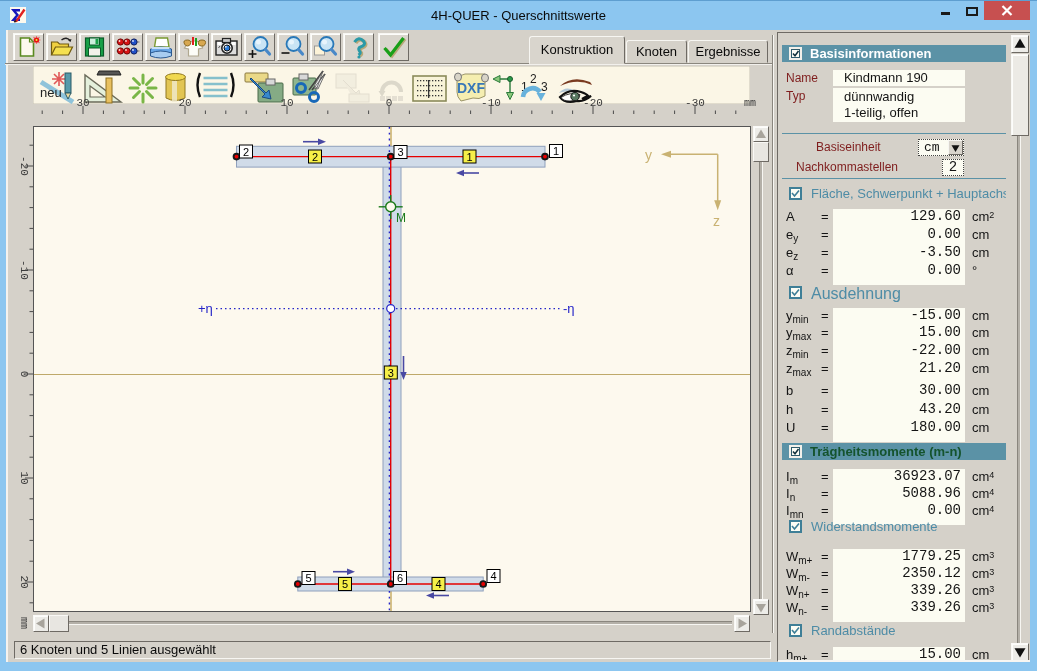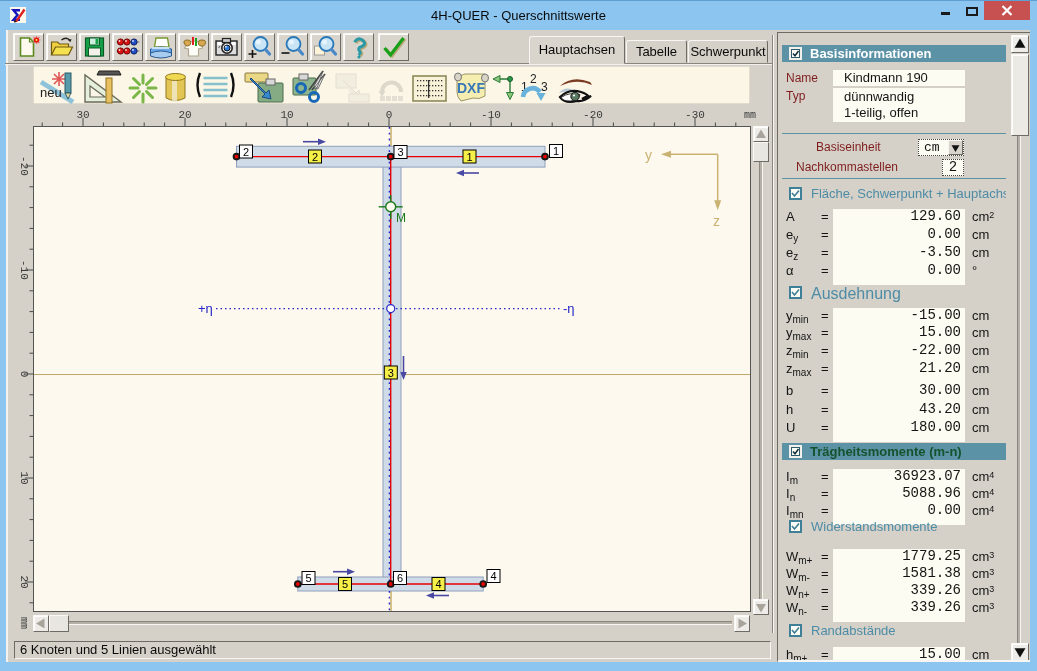--- a/index.html
+++ b/index.html
@@ -150,23 +150,23 @@
     </svg>
   </div>
 <div class="a" style="left:378px;top:33px;width:31px;height:28px;background:#d9d5cd;border:1px solid;border-color:#f7f6f2 #6e6a64 #6e6a64 #f7f6f2;box-shadow:inset 1px 1px 0 #fdfdfb">
     <svg width="27" height="24" viewBox="0 0 26 24" style="position:absolute;left:1px;top:1px">
       <path d="M5.5 14 L11.5 21 L24.5 4" fill="none" stroke="#b8a878" stroke-width="3"></path>
       <path d="M4 13 L10 20 L23 3" fill="none" stroke="#18a018" stroke-width="3.2"></path>
     </svg>
   </div>
 <div class="a" style="left:5px;top:63px;width:767px;height:1px;background:#8a867e"></div>
 <div class="a" style="left:5px;top:64px;width:767px;height:1px;background:#f2f0ec"></div>
-<div class="a" style="left:529px;top:36px;width:96px;height:28px;background:#d9d5cd;border:1px solid;border-color:#f7f6f2 #6e6a64 transparent #f7f6f2;border-radius:3px 3px 0 0;font-size:13px;color:#0a0a0a;text-align:center;line-height:26px;z-index:3">Hauptachsen</div>
-<div class="a" style="left:626px;top:40px;width:61px;height:23px;background:#d5d1c9;border:1px solid;border-color:#f7f6f2 #6e6a64 transparent #f7f6f2;border-radius:3px 3px 0 0;font-size:13px;color:#0a0a0a;text-align:center;line-height:21px">Tabelle</div>
-<div class="a" style="left:688px;top:40px;width:80px;height:23px;background:#d5d1c9;border:1px solid;border-color:#f7f6f2 #6e6a64 transparent #f7f6f2;border-radius:3px 3px 0 0;font-size:13px;color:#0a0a0a;text-align:center;line-height:21px">Schwerpunkt</div>
+<div class="a" style="left:529px;top:36px;width:96px;height:28px;background:#d9d5cd;border:1px solid;border-color:#f7f6f2 #6e6a64 transparent #f7f6f2;border-radius:3px 3px 0 0;font-size:13px;color:#0a0a0a;text-align:center;line-height:26px;z-index:3">Konstruktion</div>
+<div class="a" style="left:626px;top:40px;width:61px;height:23px;background:#d5d1c9;border:1px solid;border-color:#f7f6f2 #6e6a64 transparent #f7f6f2;border-radius:3px 3px 0 0;font-size:13px;color:#0a0a0a;text-align:center;line-height:21px">Knoten</div>
+<div class="a" style="left:688px;top:40px;width:80px;height:23px;background:#d5d1c9;border:1px solid;border-color:#f7f6f2 #6e6a64 transparent #f7f6f2;border-radius:3px 3px 0 0;font-size:13px;color:#0a0a0a;text-align:center;line-height:21px">Ergebnisse</div>
 <div class="a" style="left:33px;top:66px">
     <svg width="717" height="38">
       <rect x="0" y="0" width="717" height="38" fill="#fbf6e6" stroke="#c6c2b4" stroke-width="1"></rect>
       <path d="M8 16 L40 36" stroke="#8fc3da" stroke-width="5"></path>
       <g stroke="#e05858" stroke-width="1.6">
         <path d="M26 6 v14 M19 13 h14 M21 8 l10 10 M31 8 l-10 10"></path>
       </g>
       <rect x="32" y="7" width="6" height="20" fill="#579aaa" stroke="#2a5a66" stroke-width="1"></rect>
       <path d="M32 27 l3 6 3 -6 z" fill="#e8d8a0" stroke="#2a5a66" stroke-width="1"></path>
       <text x="7" y="31" font-size="13" fill="#222">neu</text>
@@ -268,21 +268,21 @@
       <path d="M490 31 a9.5 9.5 0 0 1 17 -5" fill="none" stroke="#68b2dc" stroke-width="4.6"></path>
       <path d="M503.5 27 h9 l-4.5 8 z" fill="#68b2dc"></path>
       <path d="M527 20 q12 -11 30 -4 q1 1 2 3 q-15 -7 -32 1 z" fill="#7a3a20"></path>
       <path d="M526 27 q5 -6 12 -4 q5 2 3 4 q-8 -3 -15 0 z" fill="#b4c8d6"></path>
       <path d="M527 31 q9 -9 21 -5 q6 2 7 4 q-3 1 -6 3 q2 -1 9 -3 q-7 6 -14 5 q-12 3 -17 -4 z" fill="none" stroke="#111" stroke-width="2.2"></path>
       <path d="M528 31.5 q9 -6 19 -3 q-1 6 -10 6.5 q-7 0 -9 -3.5 z" fill="#fff" stroke="#111" stroke-width="0.8"></path>
       <circle cx="542" cy="30.5" r="4.2" fill="#5a7a62" stroke="#1a1a1a" stroke-width="1"></circle>
       <circle cx="541" cy="29.5" r="1.1" fill="#fff"></circle>
     </svg>
   </div>
-<div class="a" style="left:6px;top:104px">
+<div class="a" style="left:6px;top:92px">
     <svg width="752" height="22">
       <text x="77.0" y="14" font-size="11" font-family="Liberation Mono,monospace" fill="#3a3a3a" text-anchor="middle">30</text>
       <path d="M77.0 14 v8" stroke="#4a4a4a" stroke-width="1"></path>
       <text x="179.0" y="14" font-size="11" font-family="Liberation Mono,monospace" fill="#3a3a3a" text-anchor="middle">20</text>
       <path d="M179.0 14 v8" stroke="#4a4a4a" stroke-width="1"></path>
       <text x="281.0" y="14" font-size="11" font-family="Liberation Mono,monospace" fill="#3a3a3a" text-anchor="middle">10</text>
       <path d="M281.0 14 v8" stroke="#4a4a4a" stroke-width="1"></path>
       <text x="383.0" y="14" font-size="11" font-family="Liberation Mono,monospace" fill="#3a3a3a" text-anchor="middle">0</text>
       <path d="M383.0 14 v8" stroke="#4a4a4a" stroke-width="1"></path>
       <text x="485.0" y="14" font-size="11" font-family="Liberation Mono,monospace" fill="#3a3a3a" text-anchor="middle">-10</text>
@@ -558,21 +558,21 @@
       <path d="M1 4 L3.5 7 L8 1.5" stroke="#3f7f97" stroke-width="1.6" fill="none"></path>
     </svg>
   </div>
 <div class="a" style="left:811px;top:519px;width:195px;font-size:13px;color:#4e8ca6;white-space:nowrap;overflow:hidden">Widerstandsmomente</div>
 <div class="lbl" style="top:549px">W<sub class="s">m+</sub></div>
 <div class="eq" style="top:549px">=</div>
 <div class="vbox" style="top:549px">1779.25</div>
 <div class="unit" style="top:549px">cm<sup class="s">3</sup></div>
 <div class="lbl" style="top:566px">W<sub class="s">m-</sub></div>
 <div class="eq" style="top:566px">=</div>
-<div class="vbox" style="top:566px">1581.38</div>
+<div class="vbox" style="top:566px">2350.12</div>
 <div class="unit" style="top:566px">cm<sup class="s">3</sup></div>
 <div class="lbl" style="top:583px">W<sub class="s">n+</sub></div>
 <div class="eq" style="top:583px">=</div>
 <div class="vbox" style="top:583px">339.26</div>
 <div class="unit" style="top:583px">cm<sup class="s">3</sup></div>
 <div class="lbl" style="top:600px">W<sub class="s">n-</sub></div>
 <div class="eq" style="top:600px">=</div>
 <div class="vbox" style="top:600px">339.26</div>
 <div class="unit" style="top:600px">cm<sup class="s">3</sup></div>
 <div class="a" style="left:789px;top:624px;width:13px;height:13px;background:#fdfdf5;border:2px solid #3f7f97">

